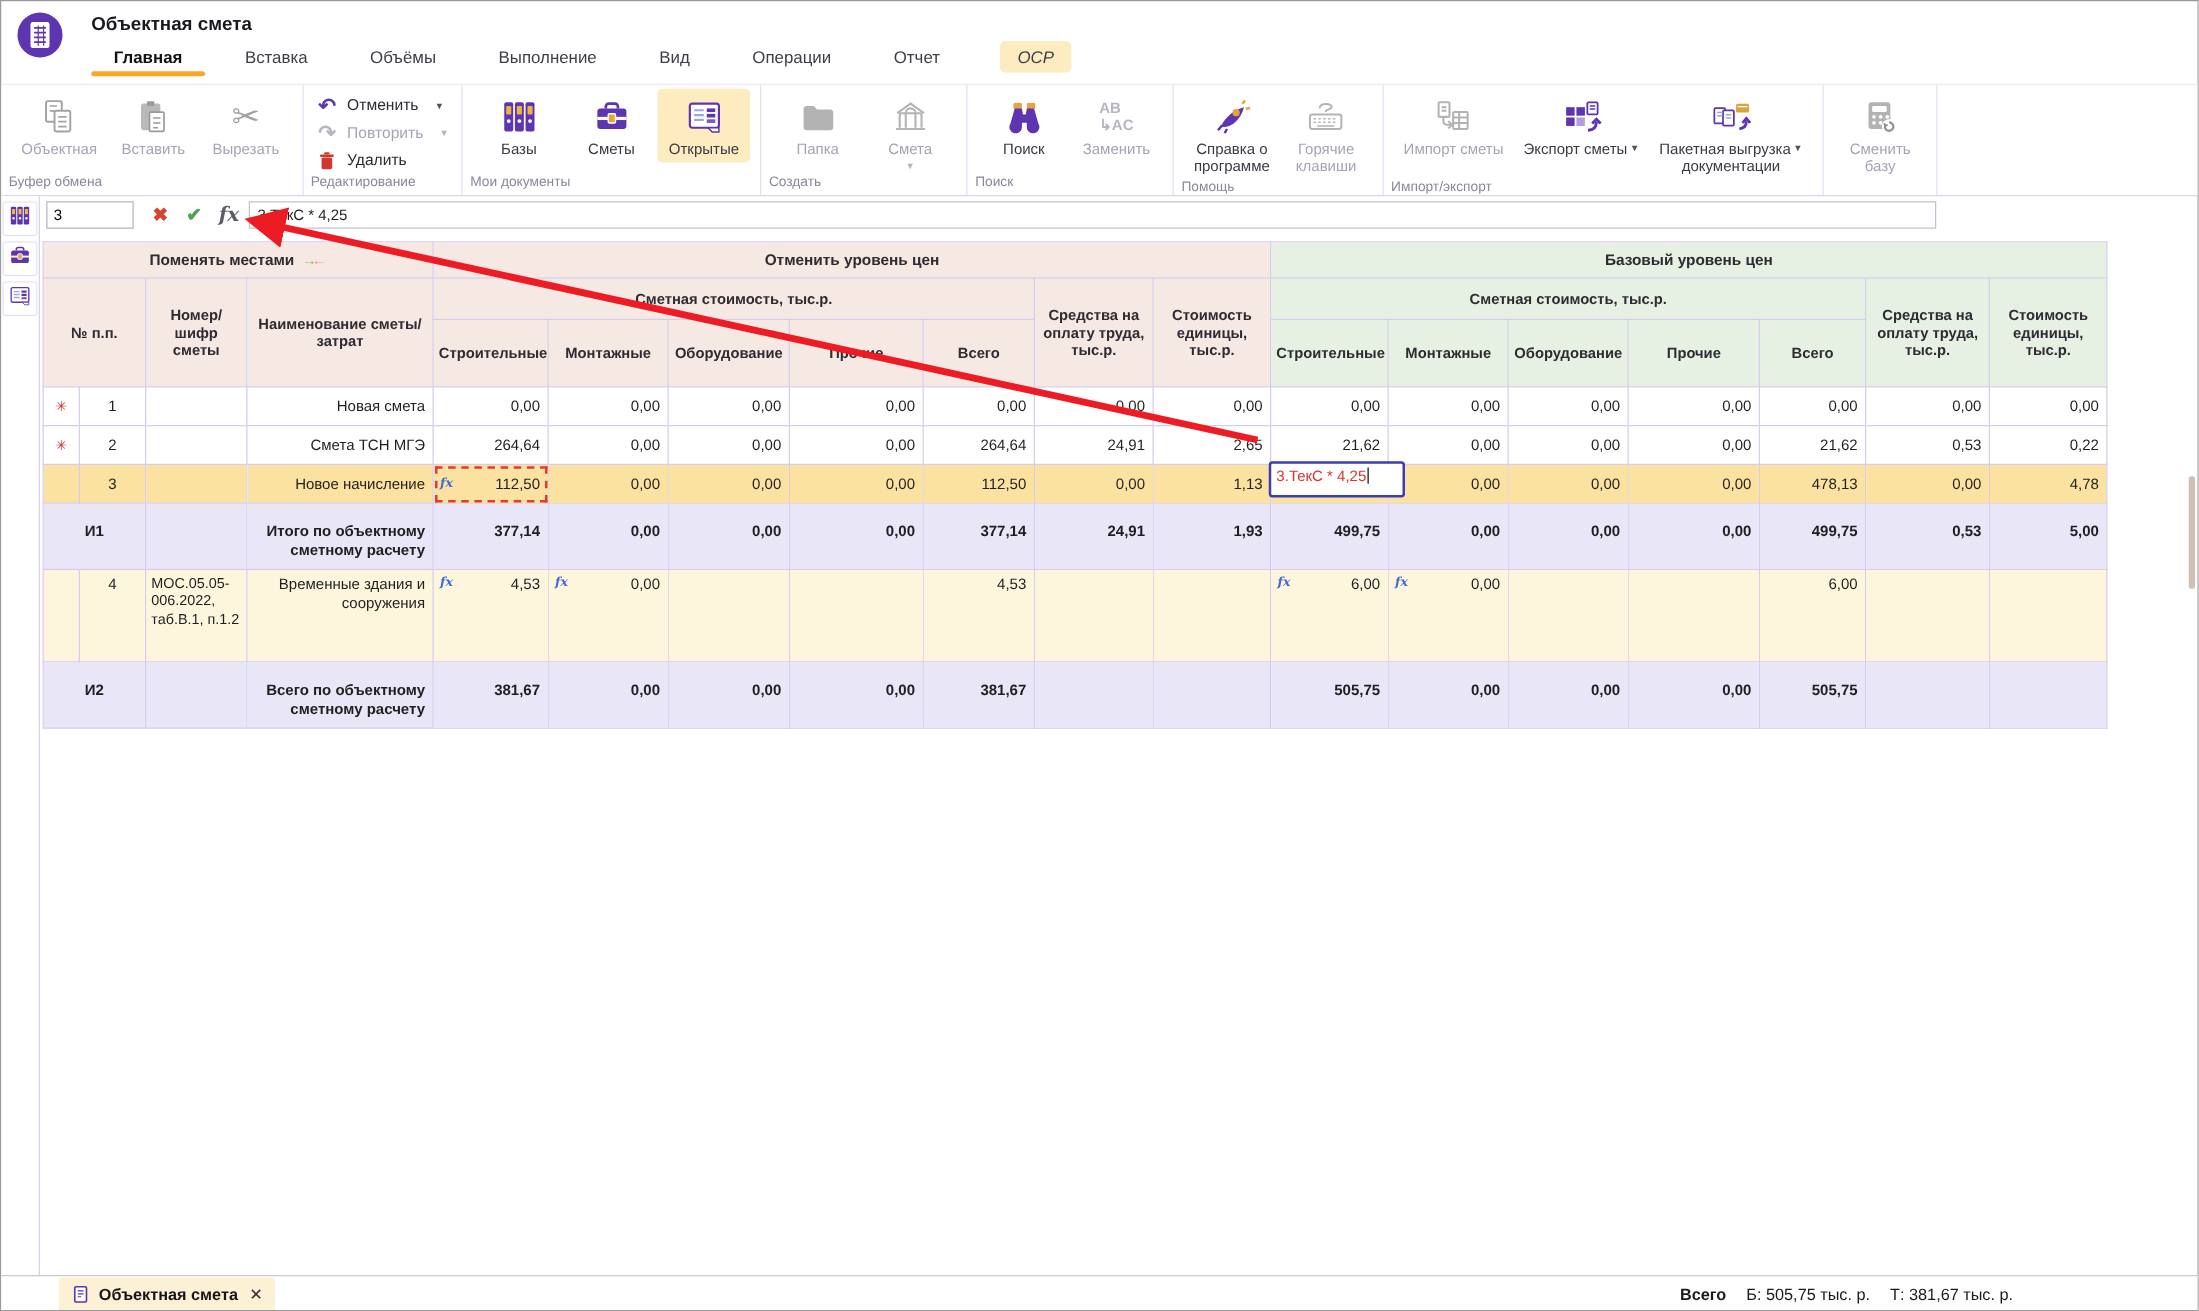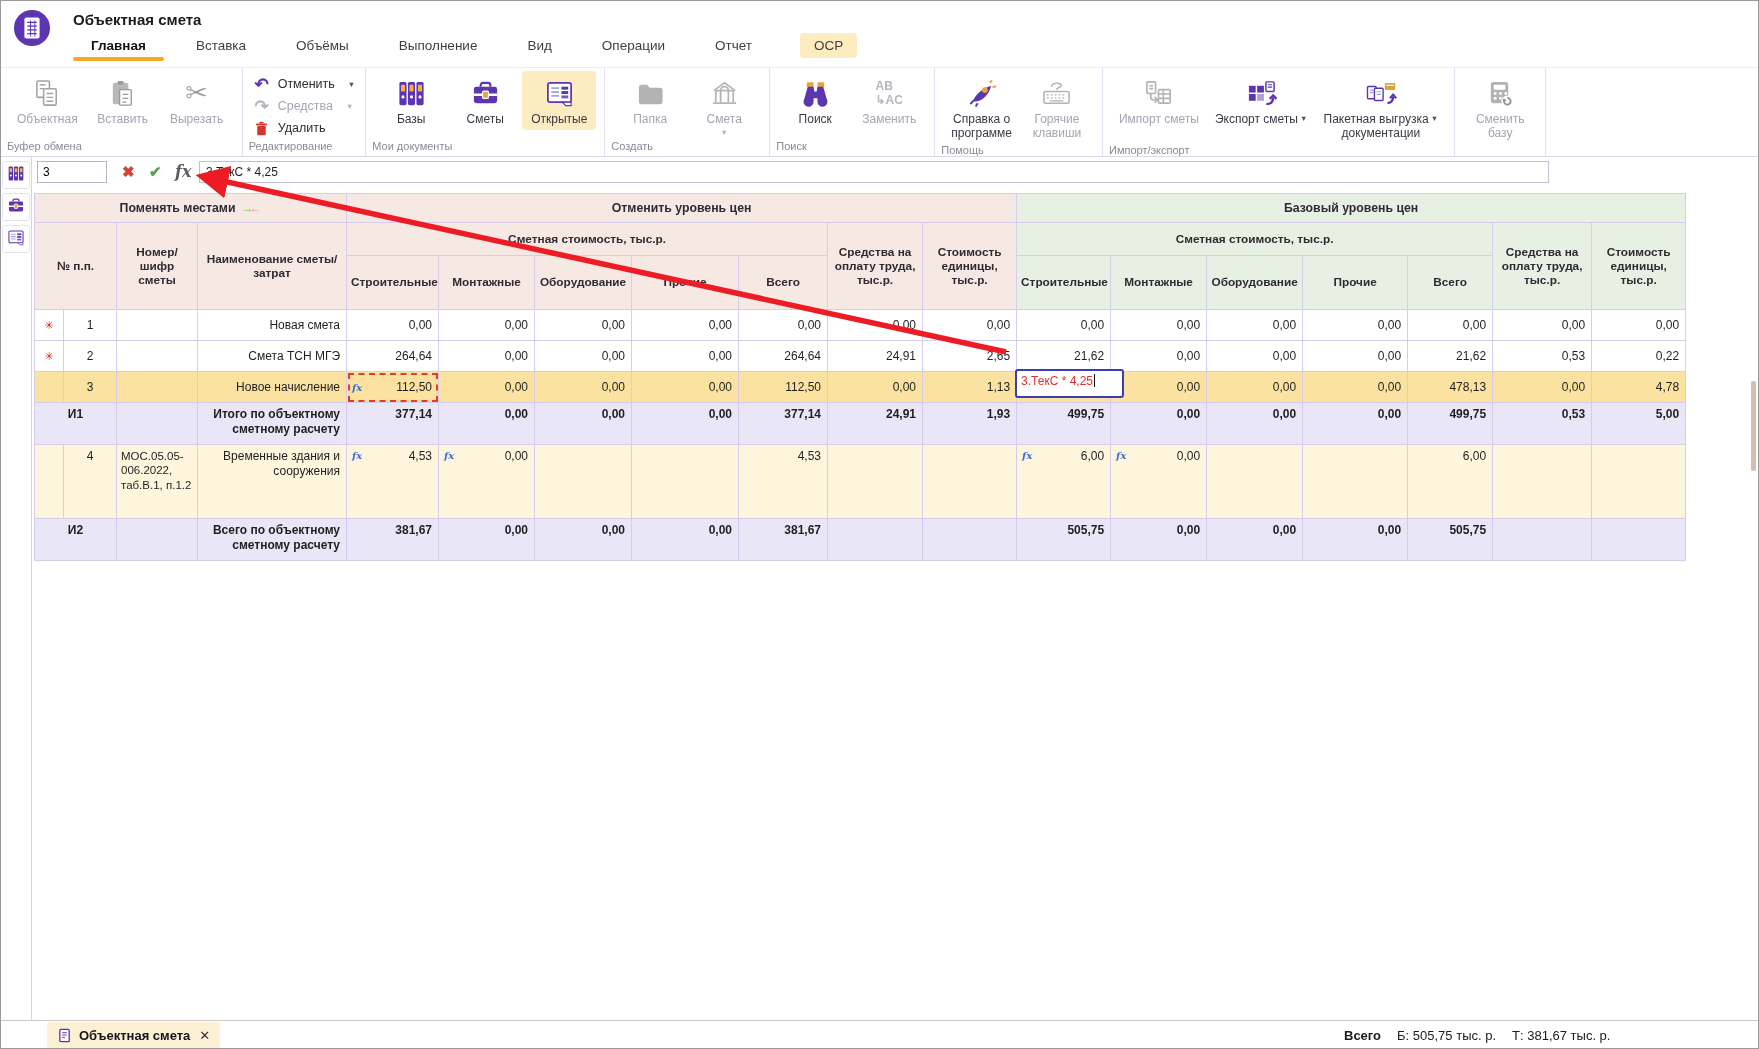--- a/index.html
+++ b/index.html
@@ -5,21 +5,21 @@
   html,body{margin:0;padding:0;background:#e6e6e6;font-family:"Liberation Sans",sans-serif;}
   .window{position:relative;width:1759px;height:1049px;background:#fff;border:1px solid #9a9a9a;box-sizing:border-box;overflow:hidden;}
 
   
   .app-icon{position:absolute;left:12px;top:8px;width:38px;height:38px;}
   .title{position:absolute;left:72px;top:10px;font-size:15px;font-weight:700;color:#1b181e;}
   .tabs{position:absolute;left:88px;top:32px;display:flex;gap:46px;align-items:flex-start;height:30px;}
   .tab{font-size:13.5px;color:#413d46;white-space:nowrap;position:relative;padding:5px 2px;cursor:default;}
   .tab.active{font-weight:700;color:#141216;}
   .tab.active::after{content:"";position:absolute;left:-16px;right:-16px;bottom:-3px;height:4px;background:#f9a825;border-radius:3px;}
-  .tab.hl{background:#fdecc0;border-radius:4px;padding:5px 14px;}
+  .tab.hl{background:#fdecc0;border-radius:4px;padding:5px 14px;font-style:italic;}
 
   
   .ribbon{position:absolute;left:0;top:66px;width:100%;height:90px;display:flex;align-items:stretch;border-top:1px solid #ececf1;border-bottom:1px solid #ddd6ec;background:#fff;box-sizing:border-box;}
   .rgroup{display:flex;flex-direction:column;border-right:1px solid #e6e0f3;}
   .rbody{flex:1;display:flex;align-items:flex-start;padding:3px 8px 0;}
   .rglabel{font-size:11px;color:#8d8798;text-align:left;padding:0 6px 4px;white-space:nowrap;}
   .rbtn{display:flex;flex-direction:column;align-items:center;padding:4px 8px 3px;border-radius:4px;min-width:58px;cursor:default;}
   .rbtn.active{background:#fdecc0;}
   .ricon{height:36px;display:flex;align-items:center;justify-content:center;}
   .ricon svg{width:33px;height:31px;}
@@ -58,21 +58,21 @@
   .hB th{height:28px;}
   .hC th{height:49px;}
   th.pink{background:#f6e8e3;}
   th.green{background:#e7f1e3;}
   .swapic{margin-left:6px;font-weight:700;font-size:12px;}
   .sa{color:#8bc34a;}
   .sb{color:#ef9a8f;margin-left:-4px;}
   td{font-size:12px;color:#1f1f1f;}
   tr.data td{height:24px;}
   tr.sel td{height:24px;background:#fce2a0;}
-  tr.total td{height:34px;background:#e9e6f8;font-weight:700;vertical-align:top;padding-top:4px;border-top:1px solid #bfb3e0;}
+  tr.total td{height:34px;background:#e9e6f8;font-weight:700;vertical-align:top;padding-top:15px;border-top:1px solid #bfb3e0;}
   tr.cream td{height:66px;background:#fdf6dd;vertical-align:top;padding-top:4px;}
   td.icc{text-align:center;}
   .marker{color:#cf2a20;font-size:11px;}
   td.numc{text-align:center;}
   td.codec{text-align:left;padding:3px 4px;font-size:11.5px;line-height:1.25;}
   td.namec{text-align:right;padding:2px 6px;line-height:1.25;}
   td.val{text-align:right;padding:2px 6px;position:relative;}
   .cfx{position:absolute;left:5px;top:50%;transform:translateY(-50%);font:italic 700 10px "DejaVu Serif",serif;color:#3f6ad8;}
   tr.cream .cfx{top:5px;transform:none;}
   td.dashed{outline:2px dashed #e8382f;outline-offset:-3px;}
@@ -171,21 +171,21 @@
             <span class="sicon">
               <span class="glyph" style="color:#5e35b1;font-size:17px;font-weight:700">↶</span>
             </span>
             <span class="slbl">Отменить</span>
             <span class="scaret">▼</span>
           </div>
           <div class="srow disabled">
             <span class="sicon">
               <span class="glyph" style="color:#b9b4c2;font-size:17px;font-weight:700">↷</span>
             </span>
-            <span class="slbl">Средства</span>
+            <span class="slbl">Повторить</span>
             <span class="scaret">▼</span>
           </div>
           <div class="srow">
             <span class="sicon">
               <svg viewBox="0 0 20 20">
                 <rect x="5" y="7" width="10" height="11" rx="1.5" fill="#d3362d"></rect>
                 <rect x="3.5" y="4.2" width="13" height="2.4" rx="1.2" fill="#d3362d"></rect>
                 <rect x="7.5" y="2" width="5" height="2.2" rx="1.1" fill="#d3362d"></rect>
               </svg>
             </span>

